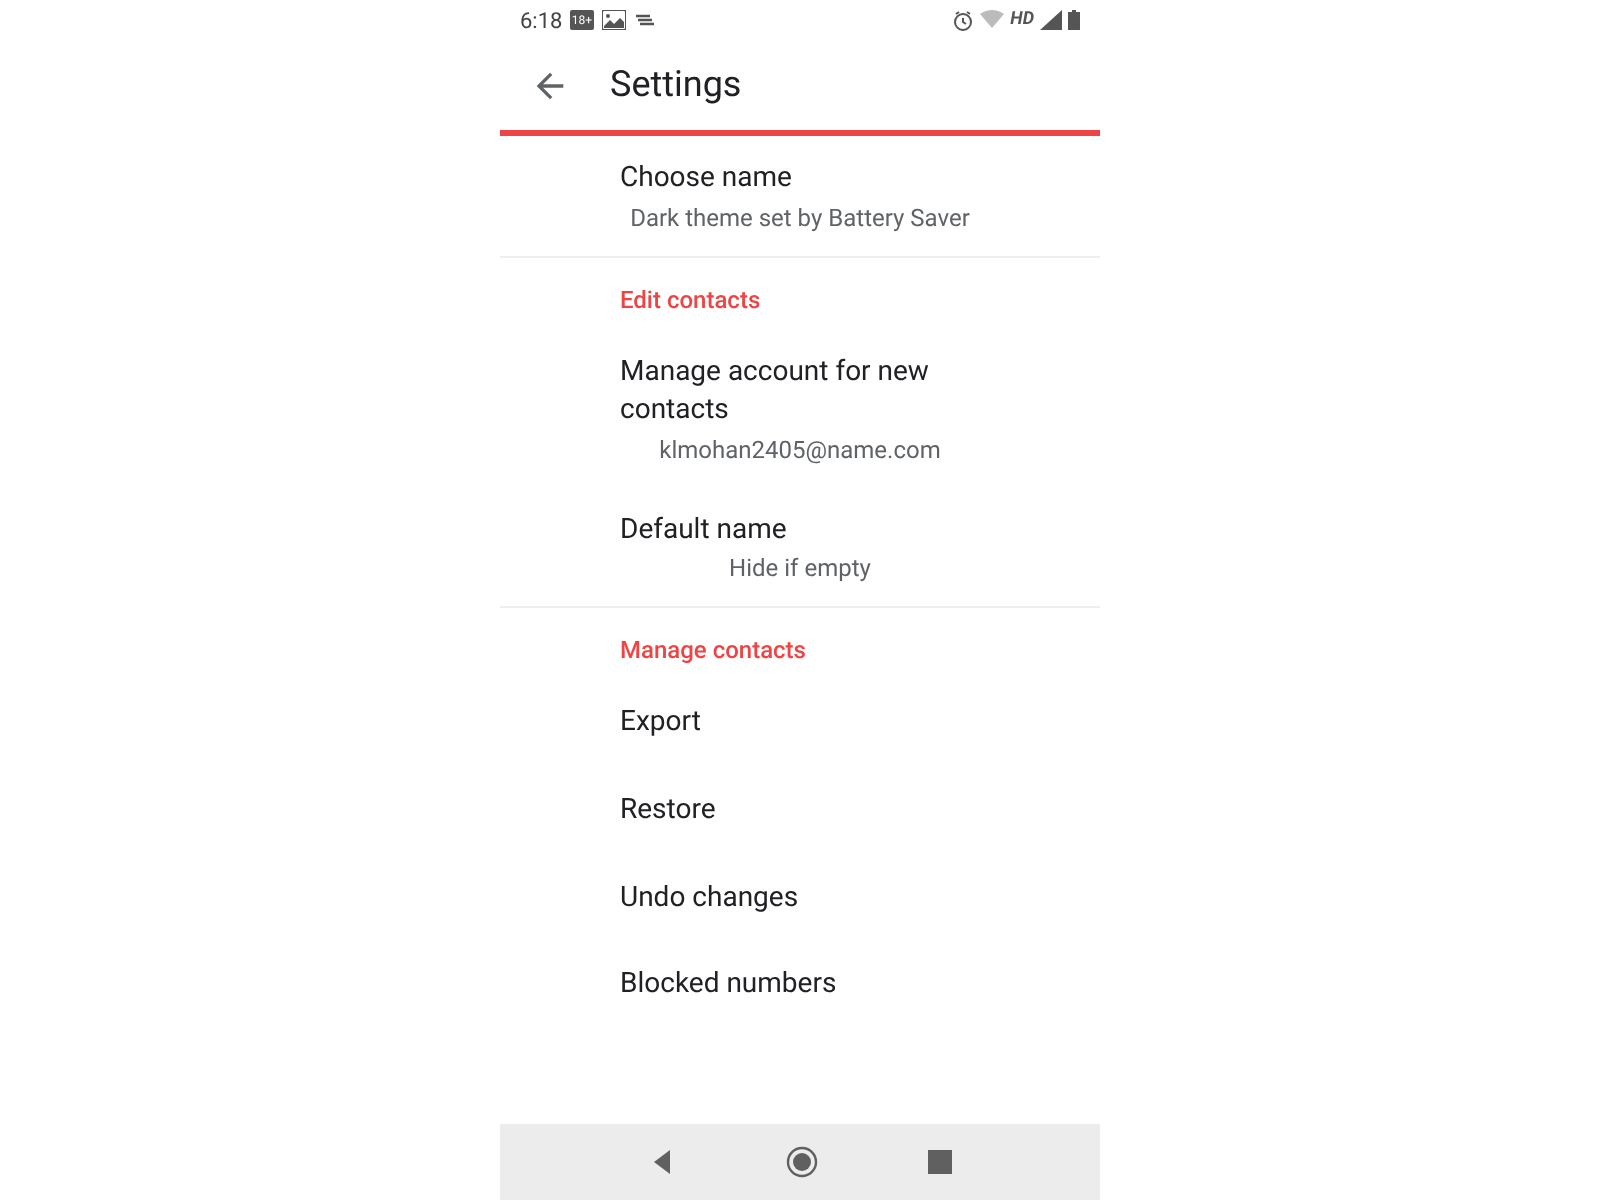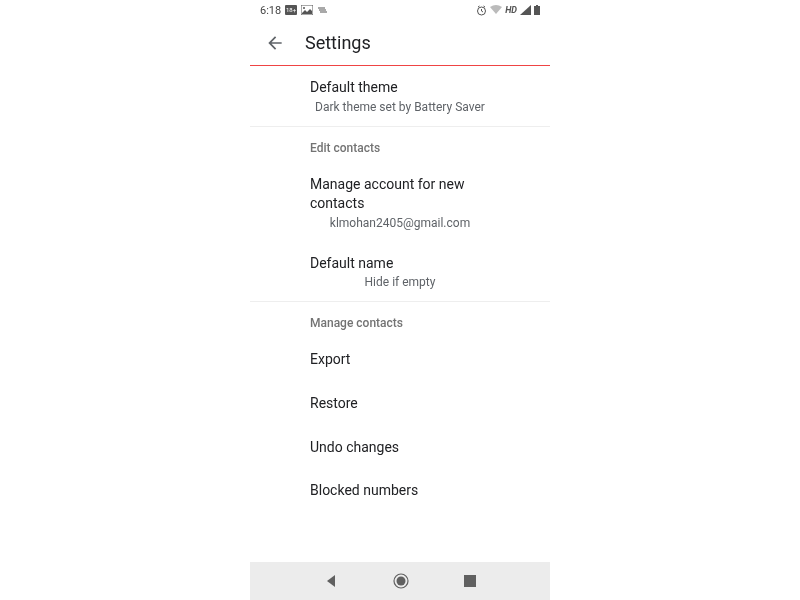--- a/index.html
+++ b/index.html
@@ -46,41 +46,41 @@
     .status-icon {
       display: inline-flex;
       align-items: center;
       justify-content: center;
     }
     .header {
       display: flex;
       align-items: center;
       gap: 20px;
       padding: 12px 15px;
-      border-bottom: 1px solid #ef4444;
+      border-bottom: 3px solid #ef4444;
     }
     .back-arrow {
       cursor: pointer;
       display: flex;
       align-items: center;
     }
     .header-title {
       font-size: 18px;
       color: #202124;
       font-weight: 400;
     }
     .content {
       flex: 1;
       overflow-y: auto;
     }
     .section-header {
       padding: 14px 60px 8px;
       font-size: 12px;
       font-weight: 500;
-      color: #737373;
+      color: #ef4444;
     }
     .list-item {
       padding: 12px 60px;
       cursor: pointer;
     }
     .list-item.highlighted {
       background: #dcdcdc;
     }
     .list-item-title {
       font-size: 14px;
@@ -169,29 +169,29 @@
     <div class="back-arrow">
       <svg width="20" height="20" viewBox="0 0 24 24">
           <path d="M20 11H7.83l5.59-5.59L12 4l-8 8 8 8 1.41-1.41L7.83 13H20v-2z" fill="#5f6368"></path>
         </svg>
     </div>
     <div class="header-title">Settings</div>
   </div>
 
   <div class="content">
     <div class="list-item">
-      <div class="list-item-title">Default theme</div>
+      <div class="list-item-title">Choose name</div>
       <div class="list-item-subtitle">Dark theme set by Battery Saver</div>
     </div>
     <div class="divider"></div>
 
     <div class="section-header">Edit contacts</div>
     <div class="list-item">
       <div class="list-item-title">Manage account for new contacts</div>
-      <div class="list-item-subtitle">klmohan2405@gmail.com</div>
+      <div class="list-item-subtitle">klmohan2405@name.com</div>
     </div>
     <div class="list-item">
       <div class="list-item-title">Default name</div>
       <div class="list-item-subtitle">Hide if empty</div>
     </div>
     <div class="divider"></div>
 
     <div class="section-header">Manage contacts</div>
     <div class="list-item">
       <div class="list-item-title">Export</div>

